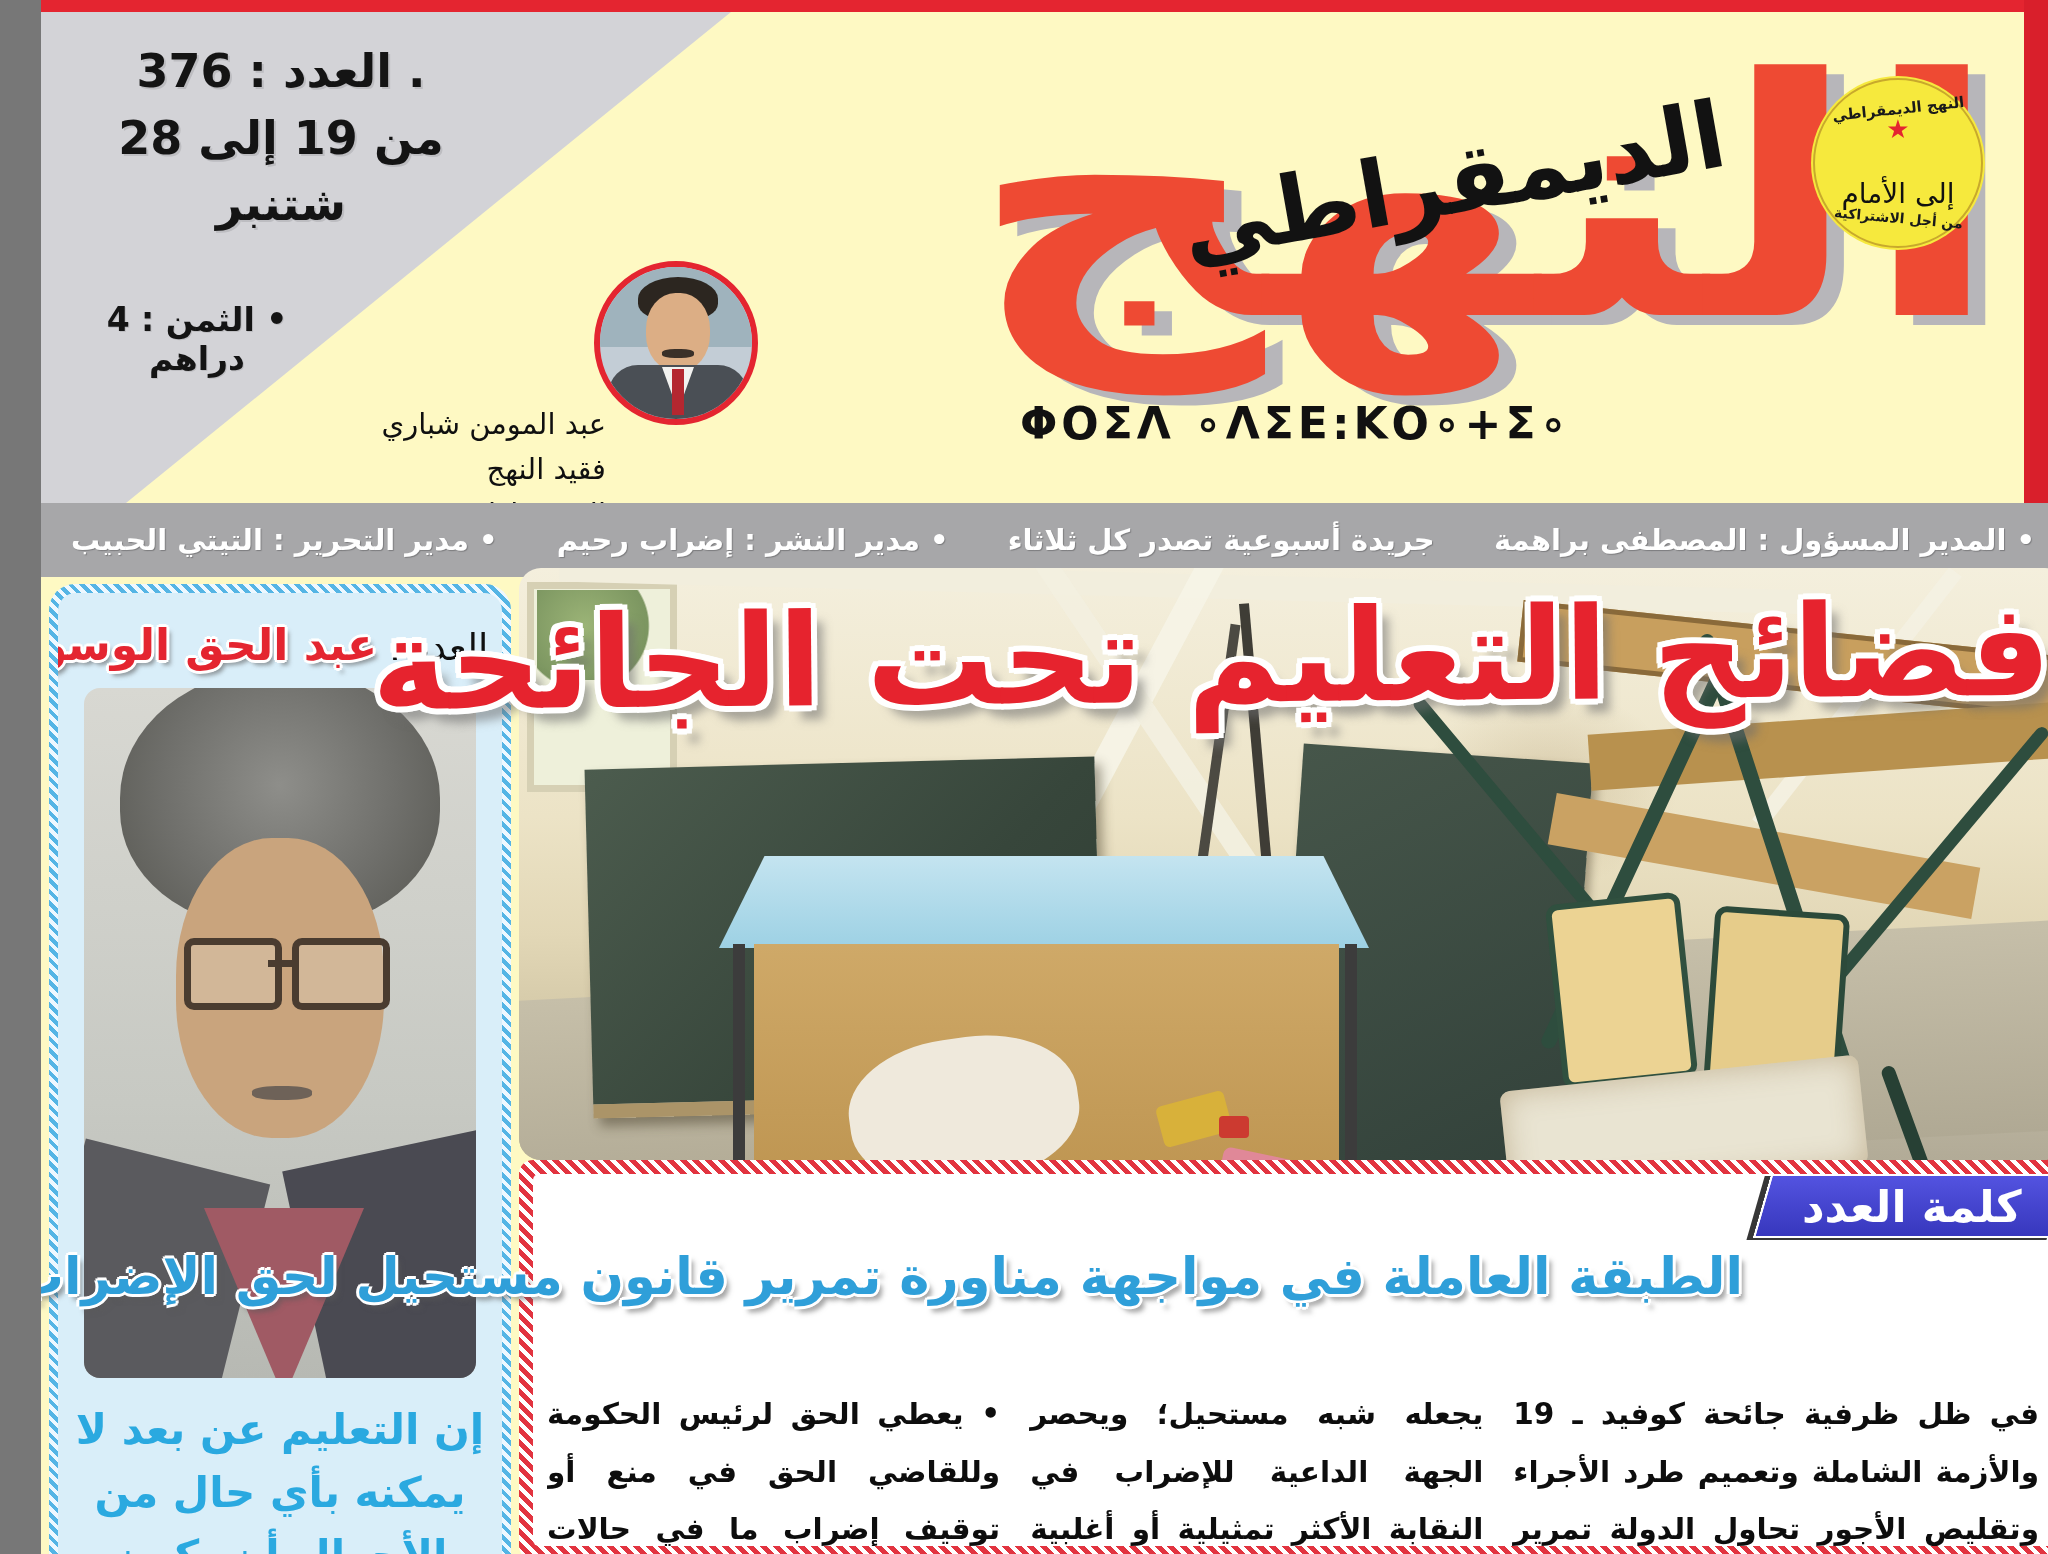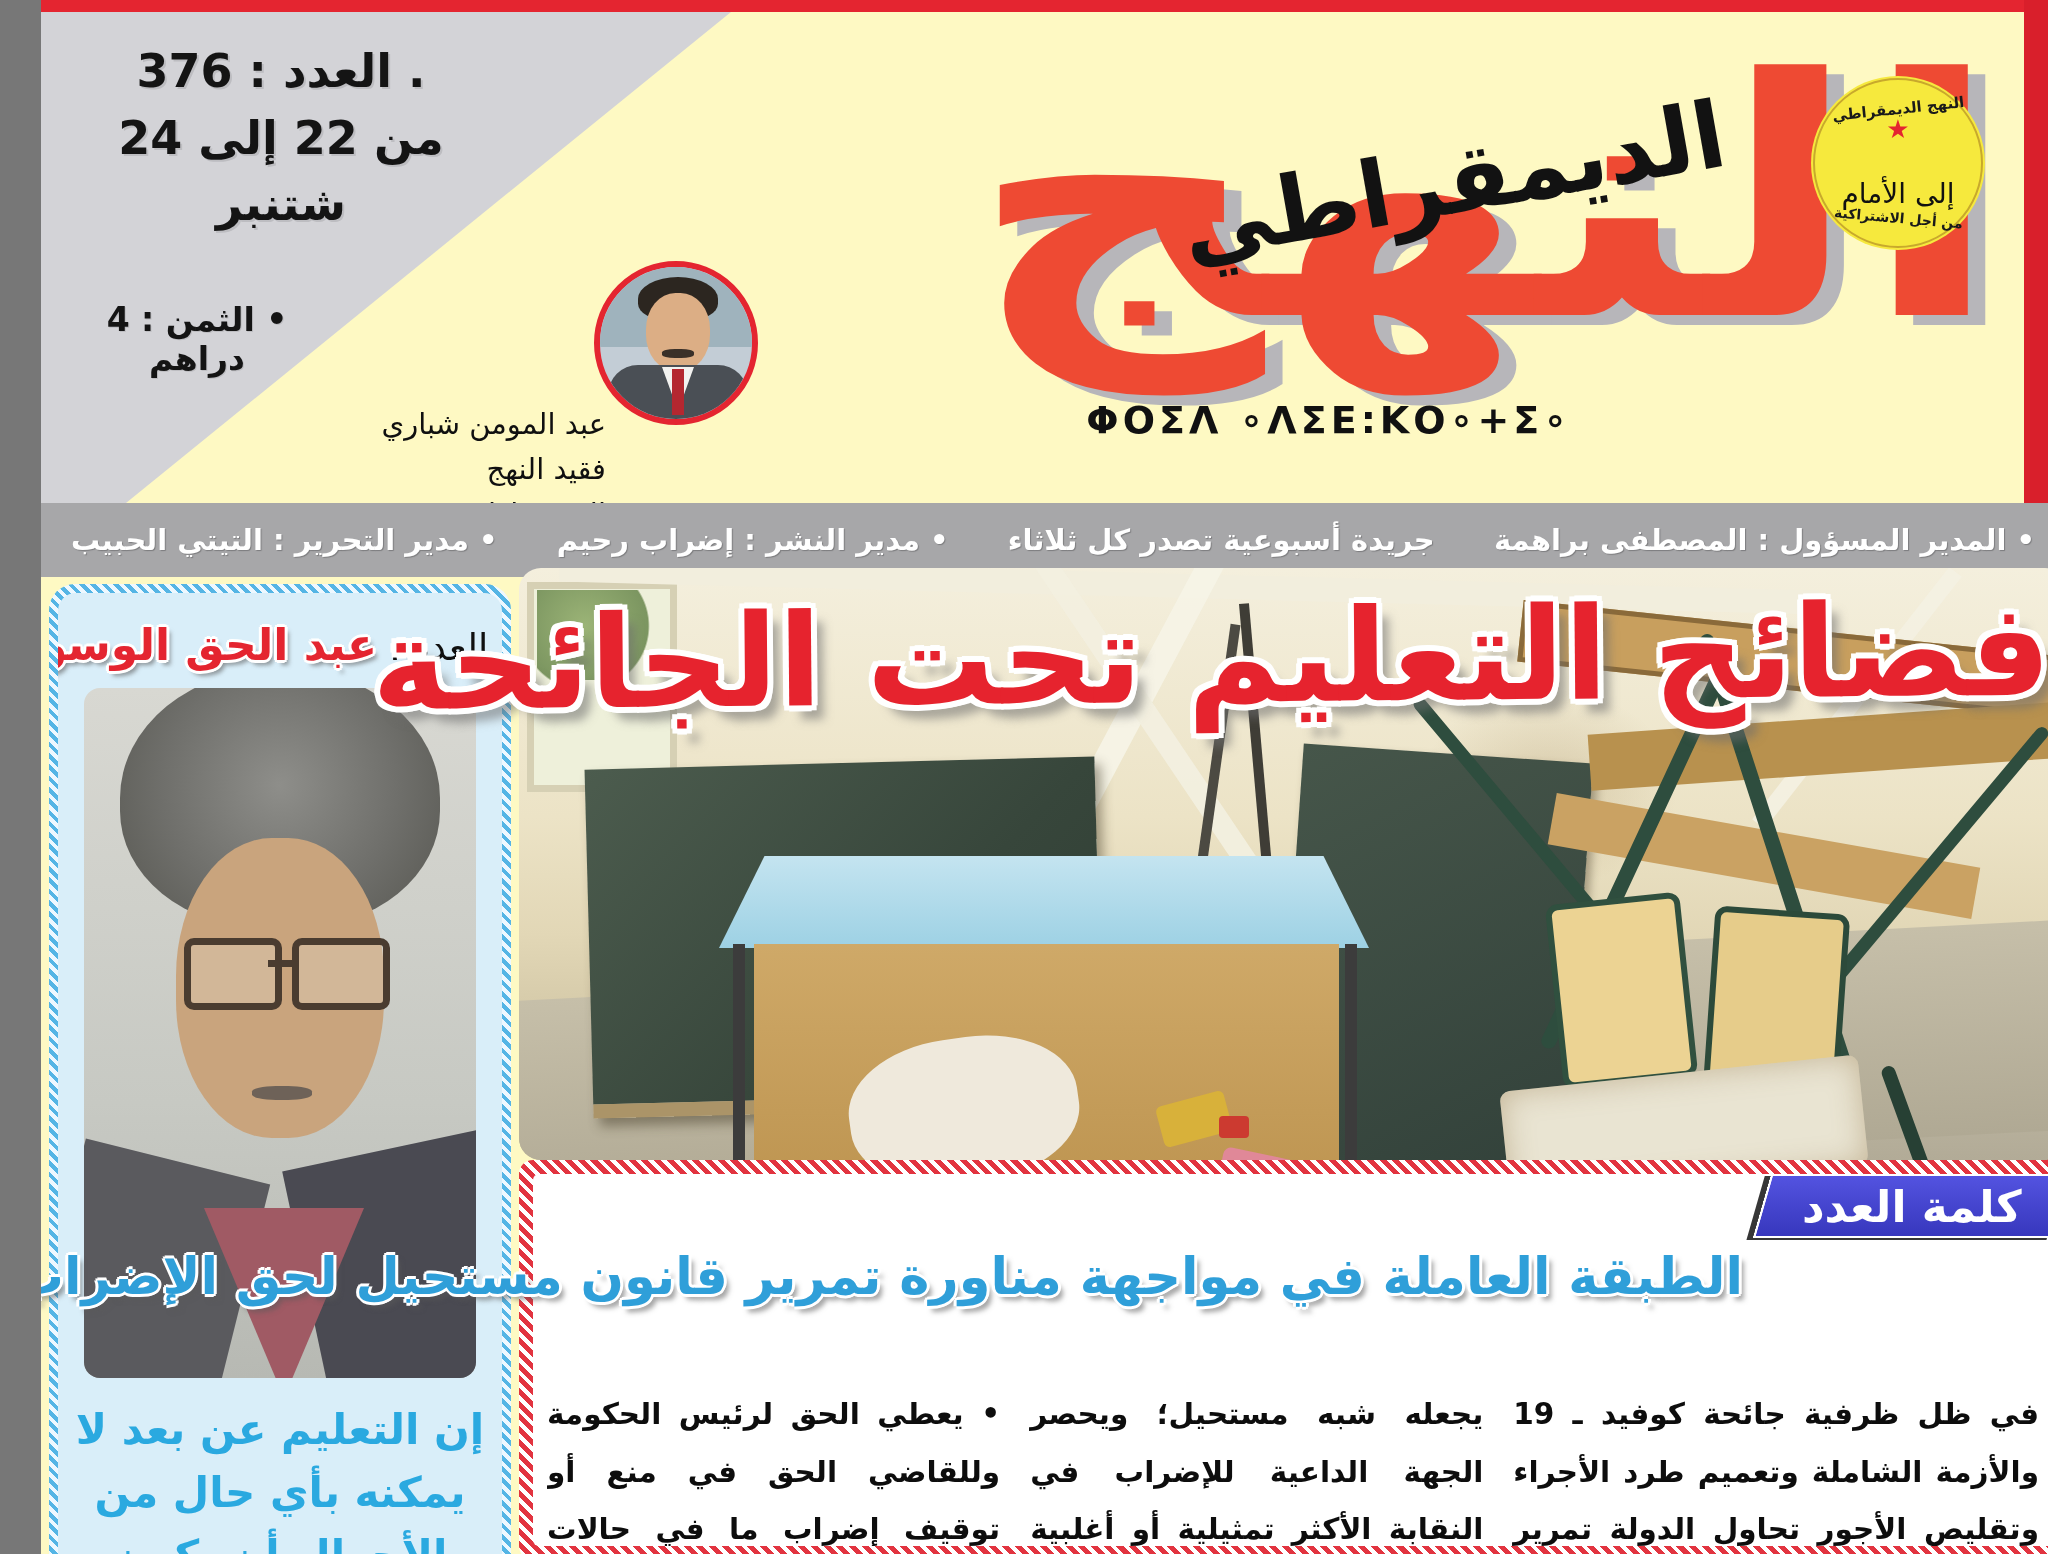--- a/index.html
+++ b/index.html
@@ -29,21 +29,21 @@
   .obit-photo .tie{position:absolute;left:72px;top:102px;width:12px;height:46px;background:#b42730;}
   .obit-caption{position:absolute;left:305px;top:402px;width:260px;
     font-size:29px;color:#101010;line-height:1.55;}
   
   .logo-red{position:absolute;top:12px;right:46px;z-index:1;font-size:330px;line-height:1.15;
     font-weight:bold;color:#ee4a33;transform:scaleX(1.25);transform-origin:top right;
     text-shadow:14px 10px 0 #b7b6ba;white-space:nowrap;}
   .logo-black{position:absolute;top:128px;right:320px;z-index:2;font-size:92px;font-weight:bold;
     color:#121212;transform:rotate(-10deg);white-space:nowrap;}
   .tifinagh{position:absolute;top:398px;left:1060px;width:470px;z-index:2;text-align:center;
-    font-size:38px;font-weight:bold;color:#111;letter-spacing:4px;white-space:nowrap;}
+    font-size:44px;font-weight:bold;color:#111;letter-spacing:4px;white-space:nowrap;}
   .seal{position:absolute;left:1772px;top:78px;width:166px;height:166px;border-radius:50%;z-index:3;
     background:#f6e93d;border:2px solid #c8a92c;box-shadow:0 0 0 2px #f6e93d;
     display:flex;flex-direction:column;align-items:center;justify-content:center;text-align:center;}
   .seal .s-top{font-size:15px;font-weight:bold;color:#1a1a1a;transform:rotate(-6deg);}
   .seal .s-star{font-size:26px;color:#e42530;line-height:.9;}
   .seal .s-mid{font-size:28px;font-weight:normal;color:#111;margin-top:36px;}
   .seal .s-bottom{font-size:14px;font-weight:bold;color:#1a1a1a;transform:rotate(5deg);}
   
   .staff-bar{position:absolute;left:0;top:503px;width:2024px;height:74px;background:#a7a7a9;
     display:flex;align-items:center;justify-content:space-between;padding:0 30px;box-sizing:border-box;}
@@ -138,21 +138,21 @@
 <body>
 
 <div class="page">
 
   <div class="top-strip"></div>
   <div class="right-strip"></div>
   <div class="wedge"></div>
 
   <div class="issue-block">
     <div>. العدد : 376</div>
-    <div>من 22 إلى 24 شتنبر</div>
+    <div>من 19 إلى 28 شتنبر</div>
   </div>
   <div class="price-line">• الثمن : 4 دراهم</div>
 
   <div class="obit-photo">
     <div class="chair"></div>
     <div class="hair"></div>
     <div class="face"></div>
     <div class="mus"></div>
     <div class="suit"></div>
     <div class="shirt"></div>

